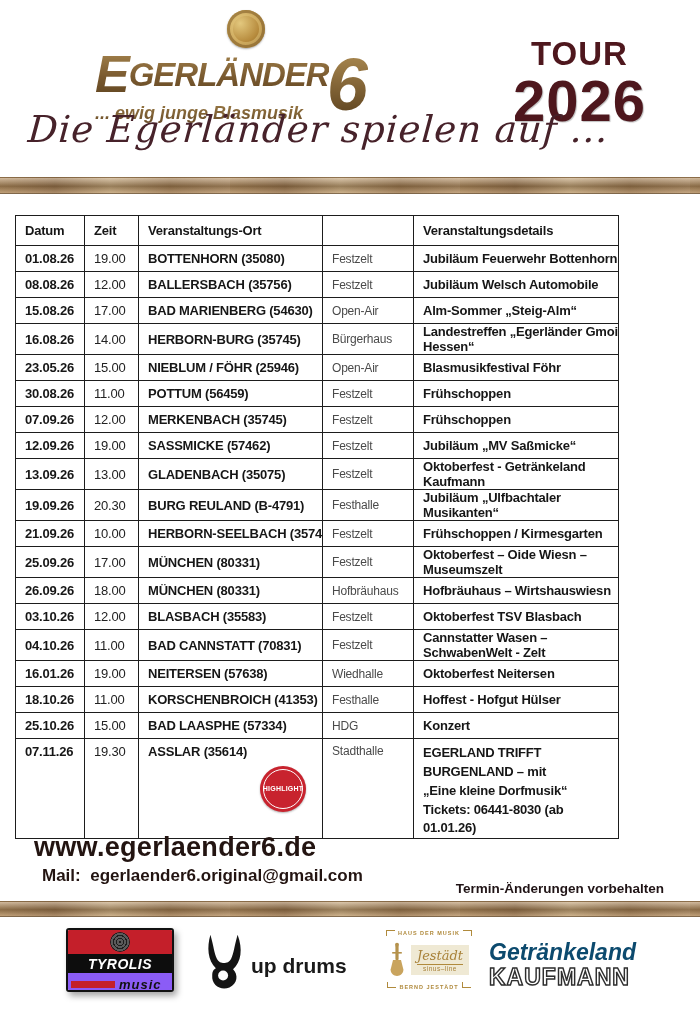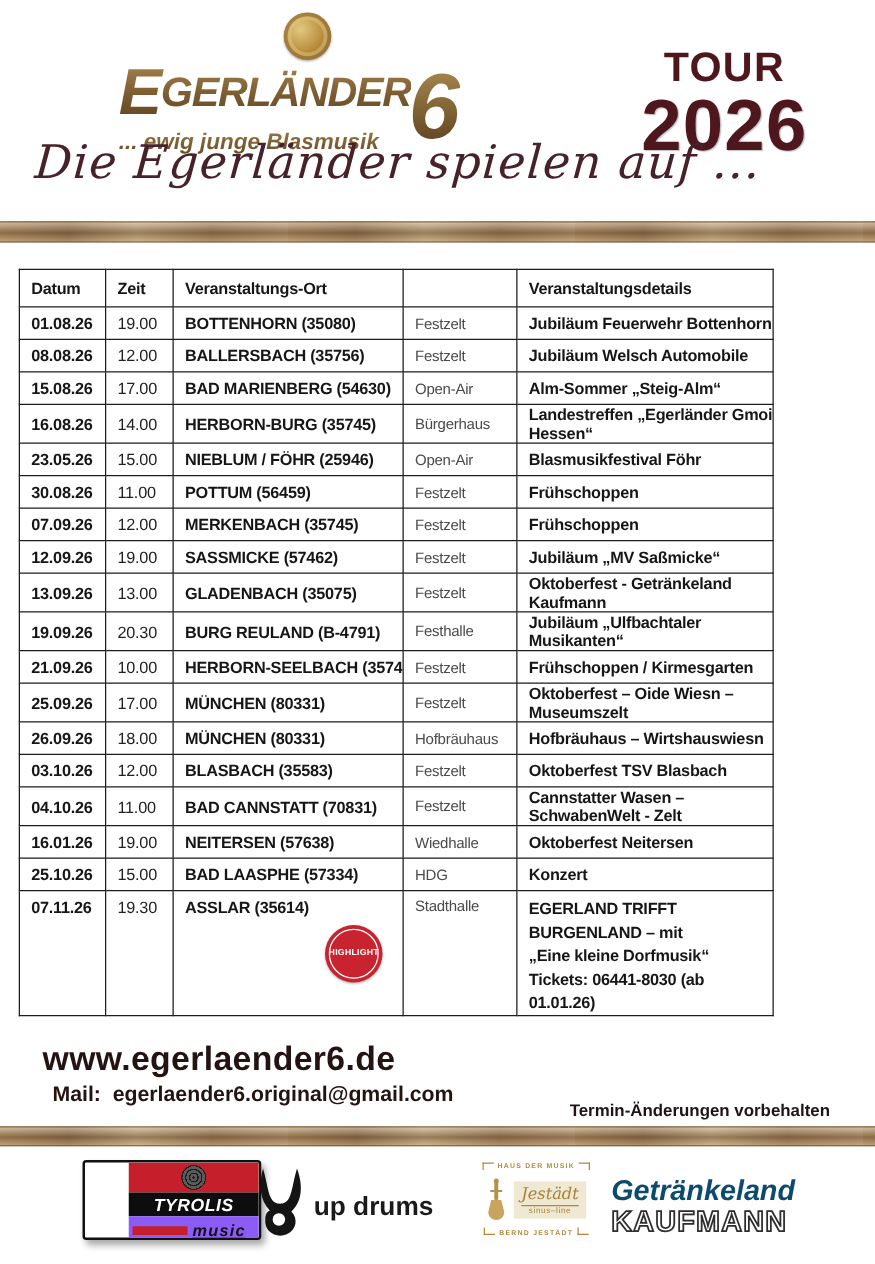--- a/index.html
+++ b/index.html
@@ -76,21 +76,21 @@
     width:38px;height:38px;border:1.5px solid #fff;border-radius:50%;
     color:#fff;font-size:7px;font-weight:bold;letter-spacing:.2px;
   }
   
   .website{position:absolute;left:34px;top:832px;font-size:27px;font-weight:bold;color:#231411;letter-spacing:.3px;}
   .mail-line{position:absolute;left:42px;top:866px;font-size:17px;font-weight:bold;color:#231411;}
   .disclaimer{position:absolute;right:36px;top:881px;font-size:13.5px;font-weight:bold;color:#201416;}
   
   .sponsor-tyrolis{
     position:absolute;left:66px;top:928px;width:104px;height:60px;background:#fff;
-    border:2px solid #111;border-radius:3px;box-shadow:3px 4px 6px rgba(0,0,0,.35);overflow:hidden;padding-left:35px;
+    border:2px solid #111;border-radius:3px;box-shadow:3px 4px 6px rgba(0,0,0,.35);overflow:hidden;
   }
   .ty-top{height:24px;background:#c41f2a;display:flex;align-items:center;justify-content:center;}
   .ty-record{width:20px;height:20px;border-radius:50%;background:repeating-radial-gradient(circle,#1d1d1d 0 1px,#5a5a5a 1px 3px);}
   .ty-mid{height:19px;background:#0d0d0d;display:flex;align-items:center;justify-content:center;}
   .ty-mid span{color:#fff;font-weight:bold;font-style:italic;font-size:14px;letter-spacing:.5px;}
   .ty-bot{height:22px;background:#8b5cf6;display:flex;align-items:center;text-decoration:underline;}
   .ty-redbar{width:44px;height:7px;background:#c41f2a;margin-left:3px;}
   .ty-bot span{color:#111;font-weight:bold;font-style:italic;font-size:13px;margin-left:4px;letter-spacing:1px;}
   .sponsor-updrums{position:absolute;left:203px;top:933px;display:flex;align-items:center;}
   .ud-icon{width:42px;height:58px;}
@@ -261,20 +261,27 @@
         <td class="c-details"><span>Cannstatter Wasen – SchwabenWelt - Zelt</span></td>
       </tr>
       <tr>
         <td class="c-date"><span>16.01.26</span></td>
         <td class="c-time"><span>19.00</span></td>
         <td class="c-venue"><span>NEITERSEN (57638)</span></td>
         <td class="c-type"><span>Wiedhalle</span></td>
         <td class="c-details"><span>Oktoberfest Neitersen</span></td>
       </tr>
       <tr>
+        <td class="c-date"><span>18.10.26</span></td>
+        <td class="c-time"><span>11.00</span></td>
+        <td class="c-venue"><span>KORSCHENBROICH (41353)</span></td>
+        <td class="c-type"><span>Festhalle</span></td>
+        <td class="c-details"><span>Hoffest -  Hofgut Hülser</span></td>
+      </tr>
+      <tr>
         <td class="c-date"><span>25.10.26</span></td>
         <td class="c-time"><span>15.00</span></td>
         <td class="c-venue"><span>BAD LAASPHE (57334)</span></td>
         <td class="c-type"><span>HDG</span></td>
         <td class="c-details"><span>Konzert</span></td>
       </tr>
       <tr class="tall">
         <td class="c-date"><span>07.11.26</span></td>
         <td class="c-time"><span>19.30</span></td>
         <td class="c-venue"><span>ASSLAR (35614)</span><span class="badge">

